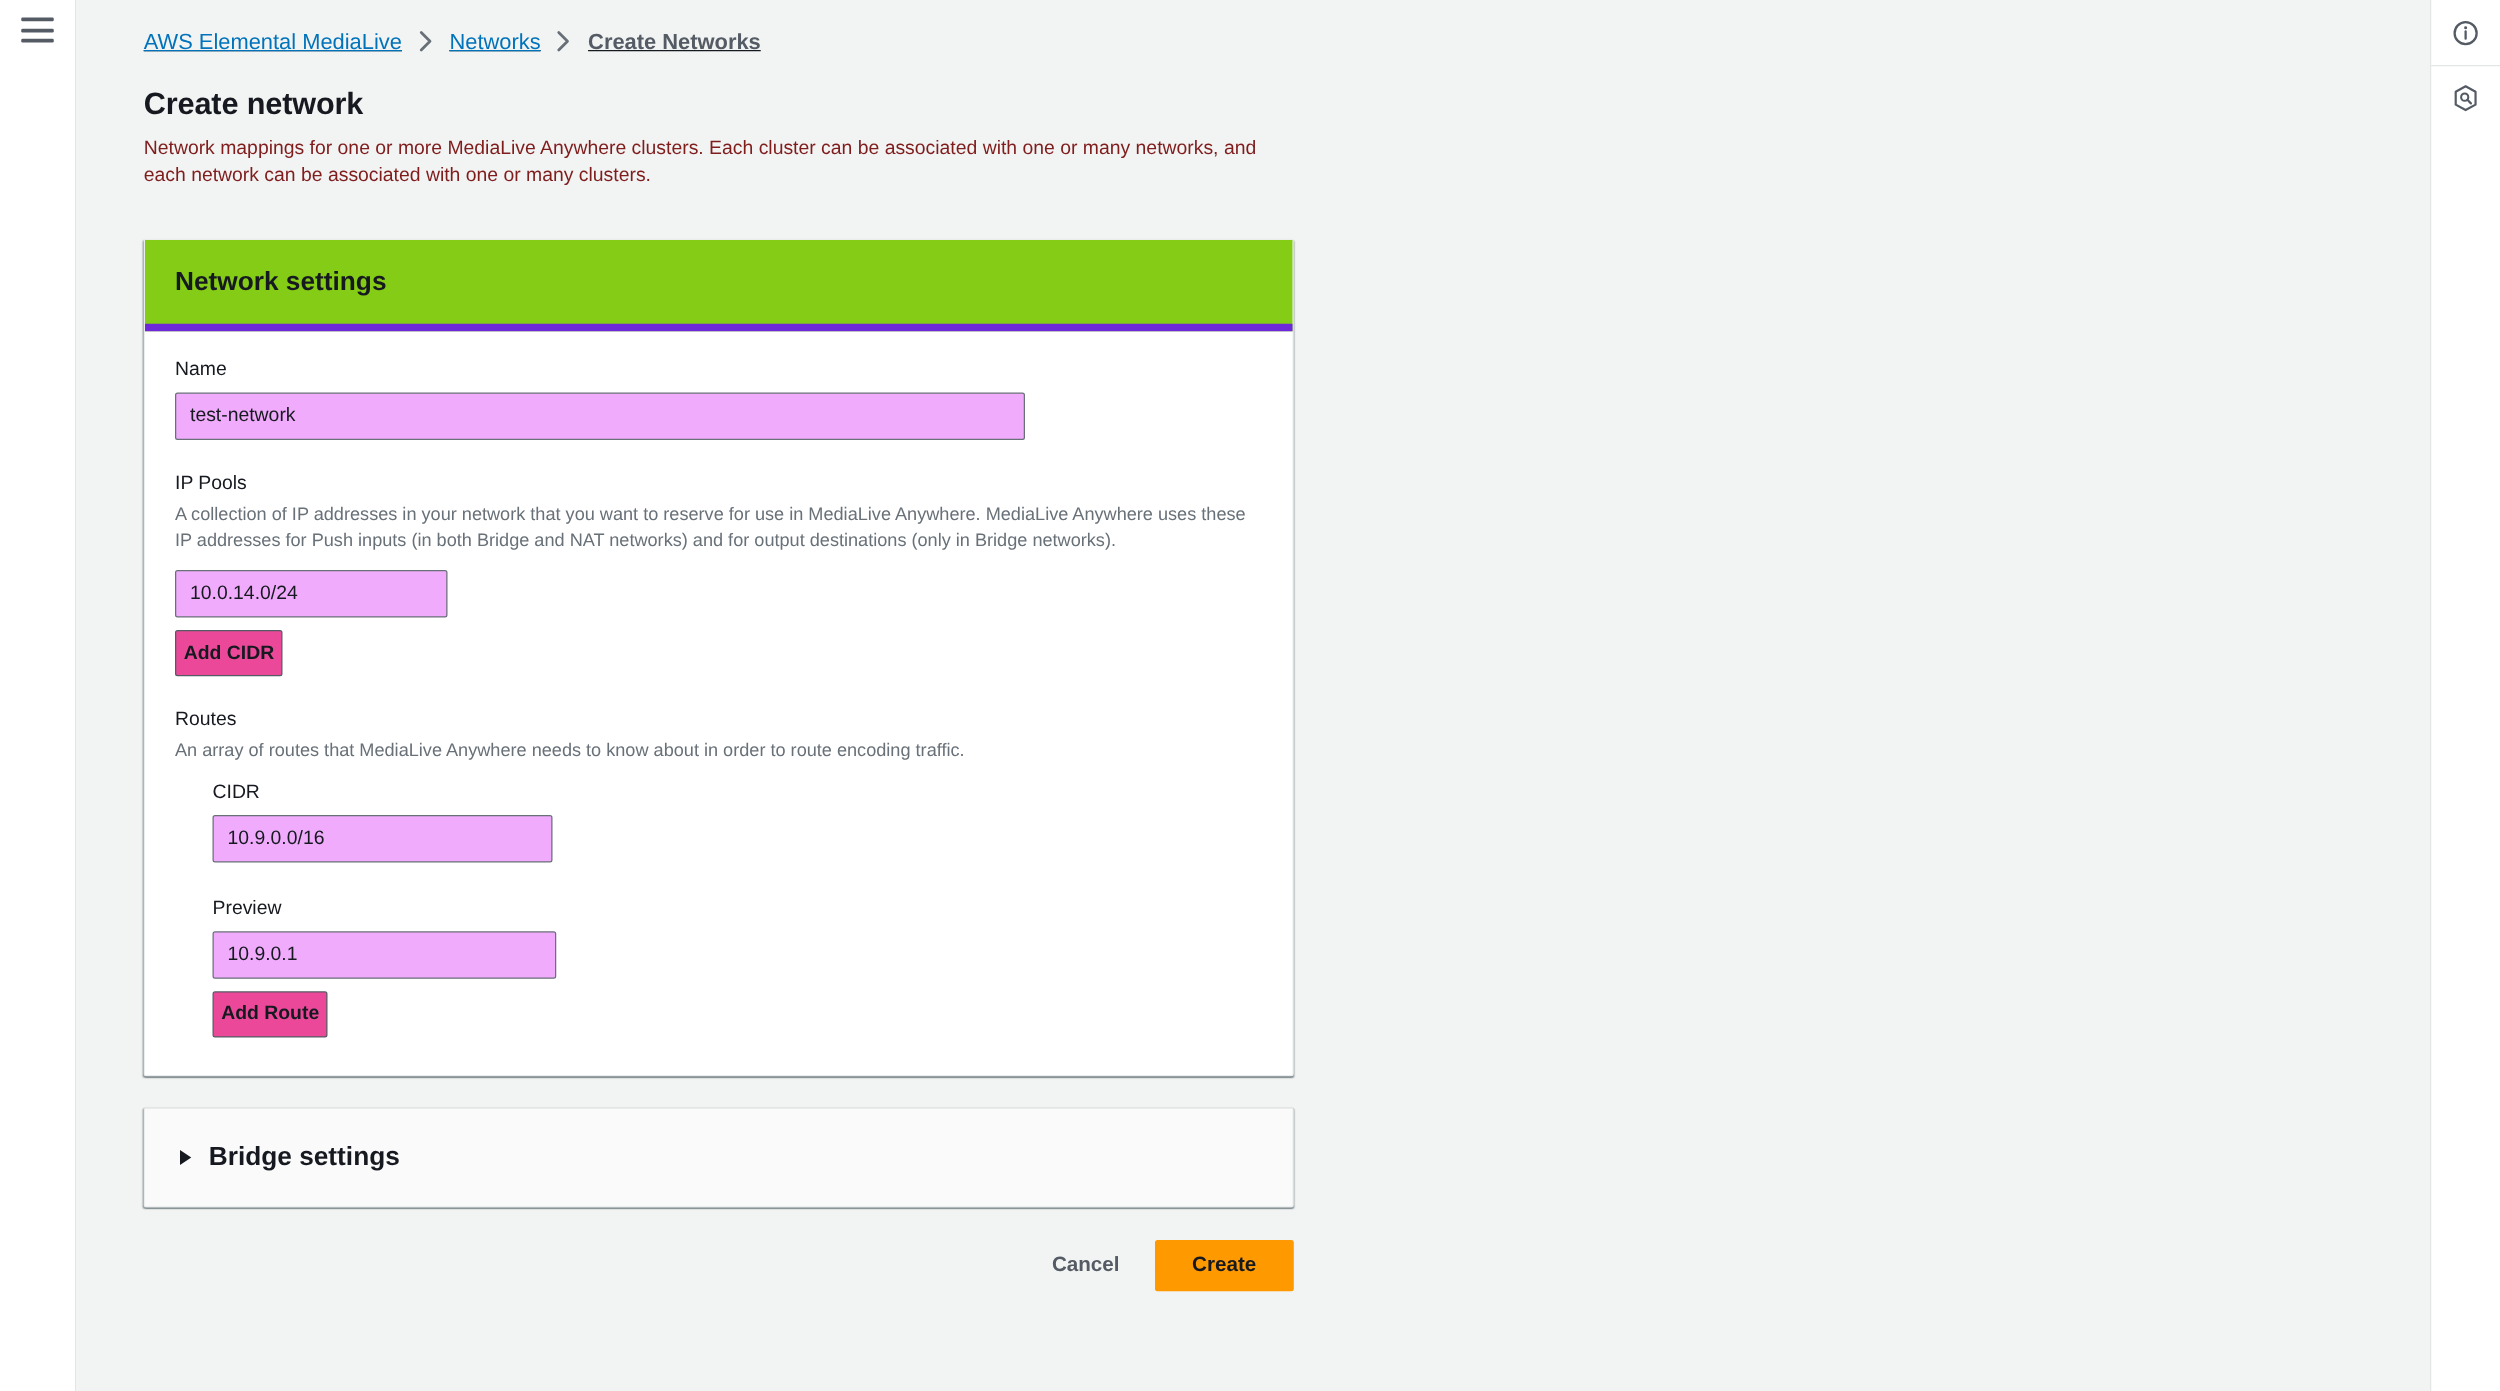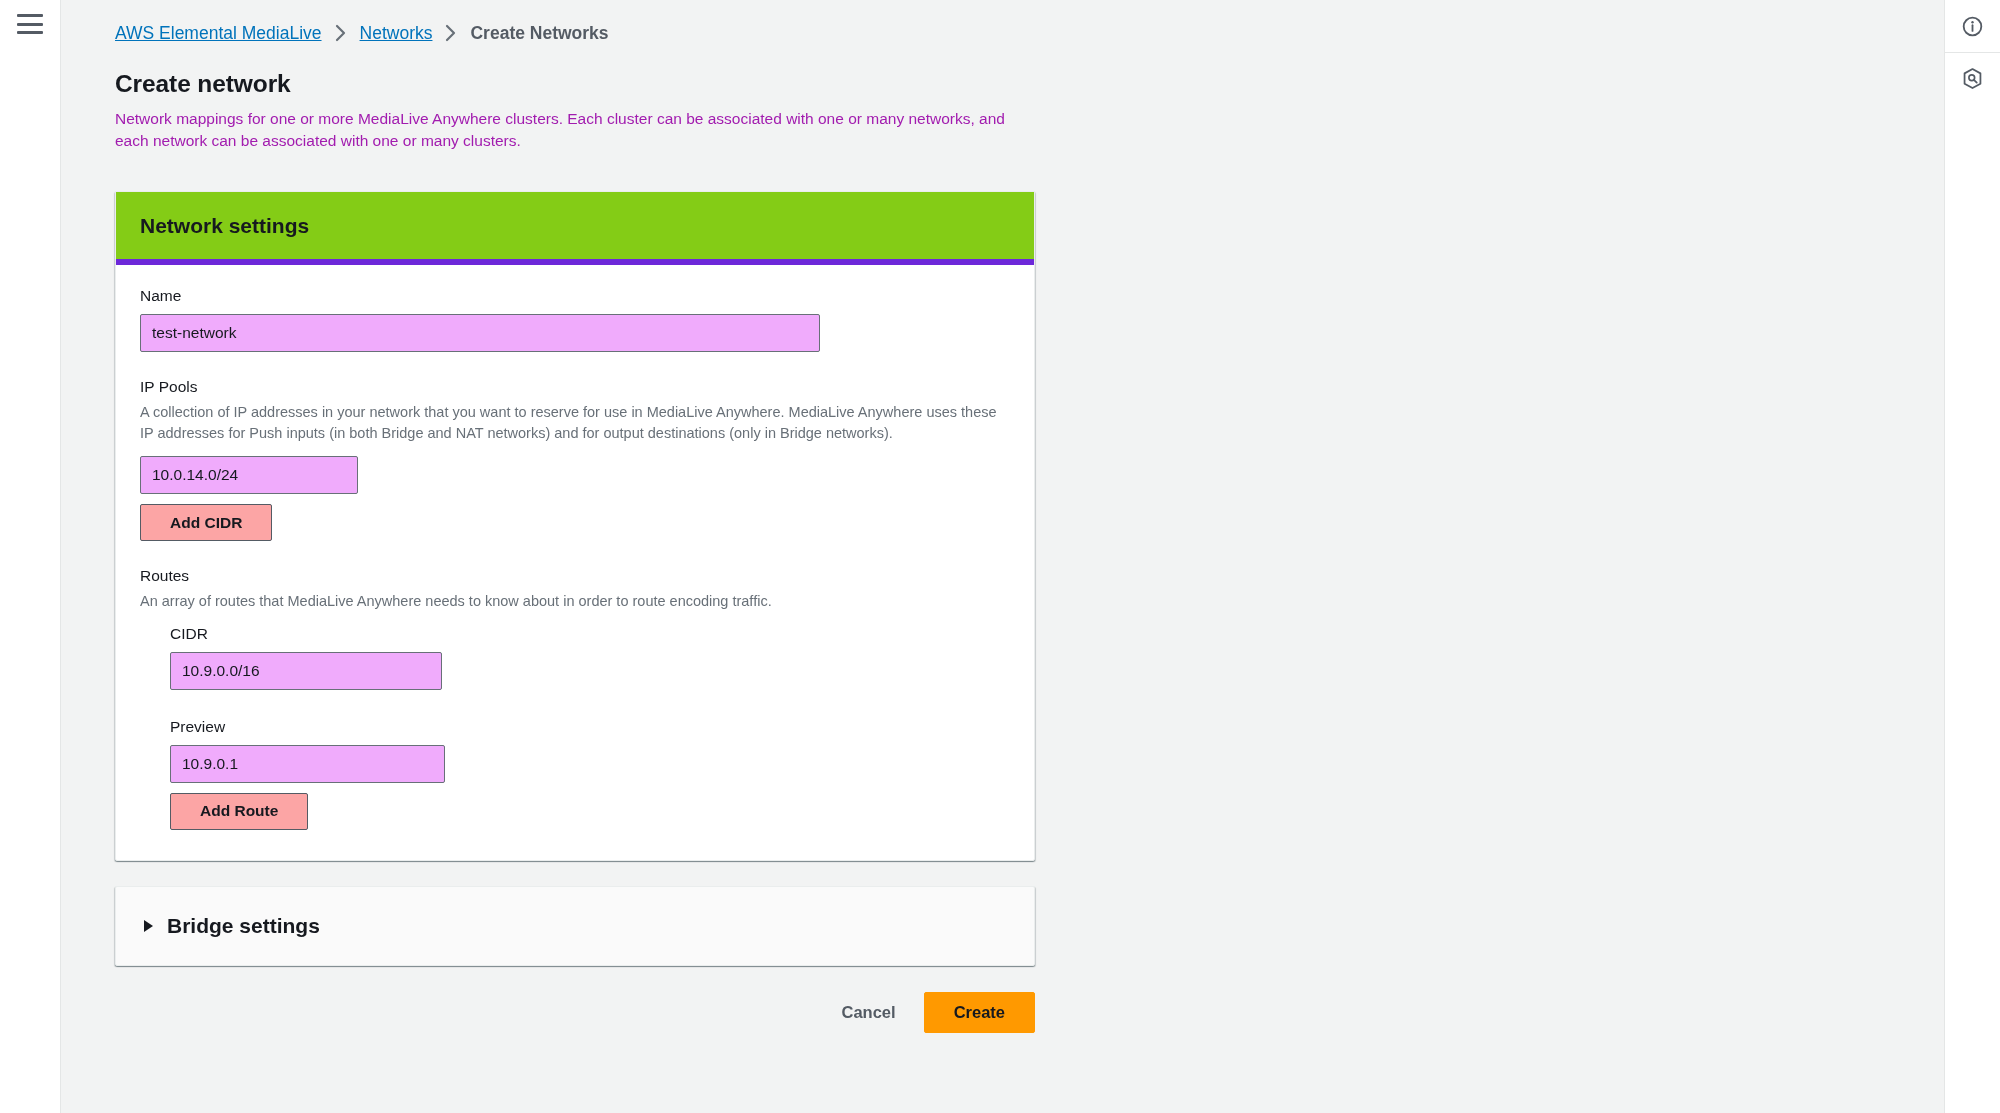--- a/index.html
+++ b/index.html
@@ -39,40 +39,40 @@
     background: #f2f3f3;
     padding: 0;
     position: relative;
   }
 
   .inner { padding-left: 54px; padding-top: 18px; width: 1230px; }
 
   
   .breadcrumb {
     display: flex; align-items: center; gap: 0;
-    font-size: 17.5px; height: 30px; margin-bottom: 22px;
+    font-size: 17.5px; height: 30px; margin-bottom: 22px; text-decoration: underline;
   }
   .crumb-link {
     color: #0073bb; text-decoration: underline; cursor: pointer;
     font-weight: 400; white-space: nowrap;
   }
   .crumb-current { color: #545b64; font-weight: 700; white-space: nowrap; }
   .crumb-sep {
     color: #545b64; margin: 0 13px; font-size: 17px; line-height: 1;
     display: inline-flex; align-items: center;
   }
   .crumb-sep svg { display: block; }
 
   
   .page-title {
     font-size: 24.5px; font-weight: 700; color: #16191f;
     margin: 0 0 10px 0; letter-spacing: -0.1px;
   }
   .page-desc {
-    font-size: 15.5px; line-height: 1.45; color: #a21caf;
+    font-size: 15.5px; line-height: 1.45; color: #7f1d1d;
     margin: 0 0 38px 0; max-width: 925px;
   }
 
   
   .card {
     width: 920px;
     background: #ffffff;
     border: 1px solid #eaeded;
     border-radius: 2px;
     box-shadow: 0 1px 1px 0 rgba(0,28,36,0.3), 1px 1px 1px 0 rgba(0,28,36,0.15), -1px 1px 1px 0 rgba(0,28,36,0.15);
@@ -104,22 +104,22 @@
     font-family: "Liberation Sans", sans-serif;
     font-size: 15.5px; color: #16191f; outline: none;
   }
   .txt-wide { width: 680px; }
   .txt-cidr { width: 218px; }
   .txt-route { width: 272px; }
   .txt-gw { width: 275px; }
 
   .btn-normal {
     display: inline-flex; align-items: center; justify-content: center;
-    height: 37px; padding: 0 29px;
-    background: #fca5a5; border: 1px solid #545b64; border-radius: 2px;
+    height: 37px; padding: 0 6px;
+    background: #ec4899; border: 1px solid #545b64; border-radius: 2px;
     font-family: "Liberation Sans", sans-serif;
     font-size: 15.5px; font-weight: 700; color: #16191f;
     cursor: pointer;
   }
   .mt10 { margin-top: 10px; }
 
   
   .routes-wrap { margin-left: 30px; }
   .routes-row { display: flex; gap: 28px; flex-direction: column; }
   .routes-col-label {

